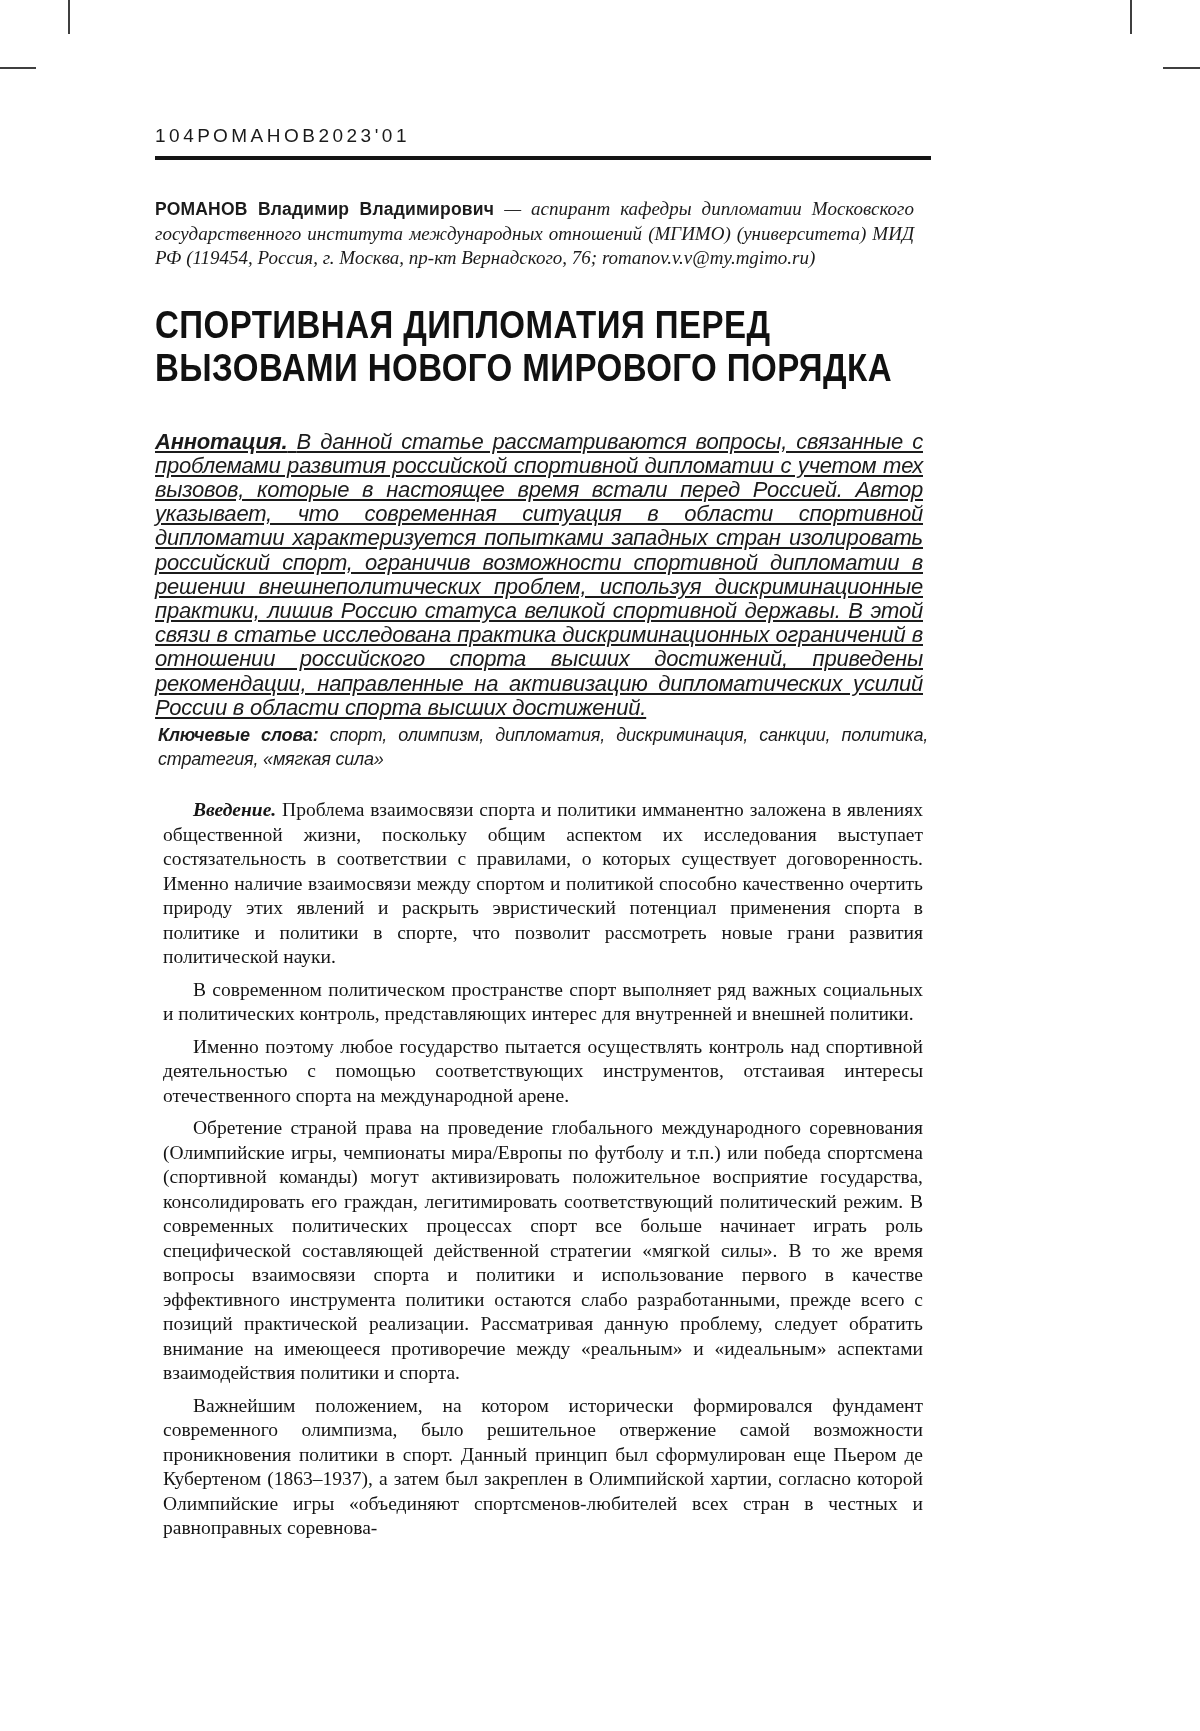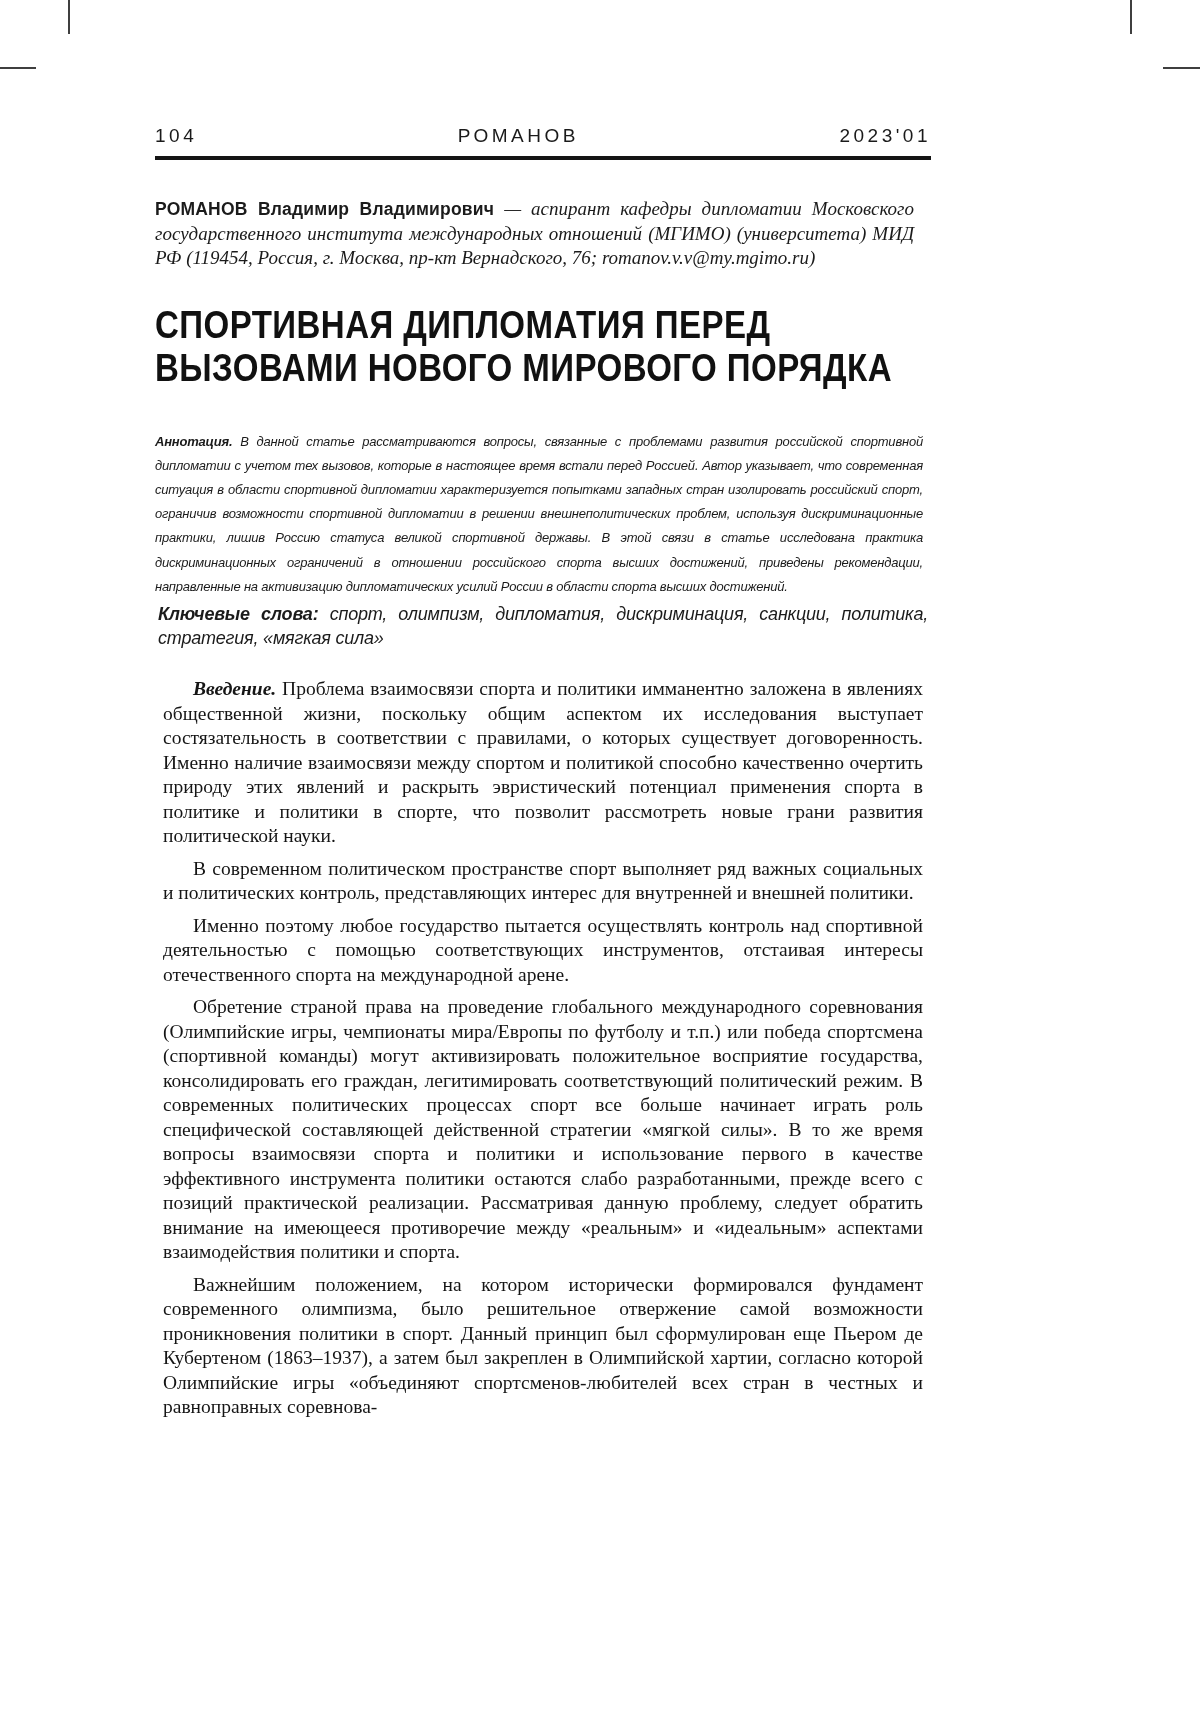--- a/index.html
+++ b/index.html
@@ -23,21 +23,21 @@
     position: absolute;
     left: 155px;
     top: 0;
     width: 776px;
   }
 
   
   .running-head {
     margin-top: 125px;
     display: flex;
-    justify-content: space-between;
+    justify-content: flex-start;
     align-items: baseline;
     font-family: "Liberation Sans", sans-serif;
     font-size: 19px;
     letter-spacing: 3.5px;
     color: #1a1a1a;
     padding-bottom: 9px;
     border-bottom: 4px solid #151515;
   }
 
   
@@ -69,25 +69,26 @@
     transform: scaleX(0.87);
     transform-origin: left top;
   }
   .title-line { display: block; white-space: nowrap; letter-spacing: 0.5px; }
 
   
   .abstract-block {
     margin: 40px 8px 0 0;
     font-family: "Liberation Sans", sans-serif;
     font-style: italic;
-    font-size: 13px;
+    font-size: 22px;
     line-height: 24.2px;
     letter-spacing: -0.2px;
     text-align: justify;
     color: #1b1b1b;
+    text-decoration: underline;
   }
   .keywords-block {
     margin: 3px;
     font-family: "Liberation Sans", sans-serif;
     font-style: italic;
     font-size: 18px;
     line-height: 24.2px;
     letter-spacing: -0.2px;
     text-align: justify;
     color: #1b1b1b;

